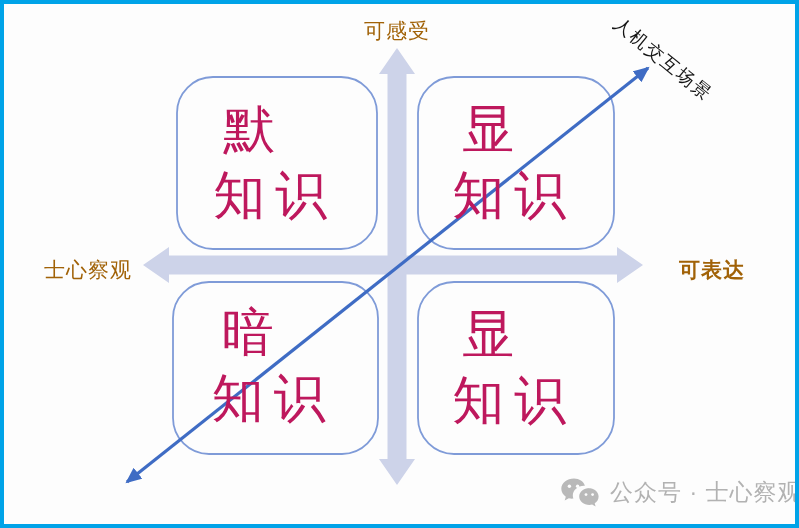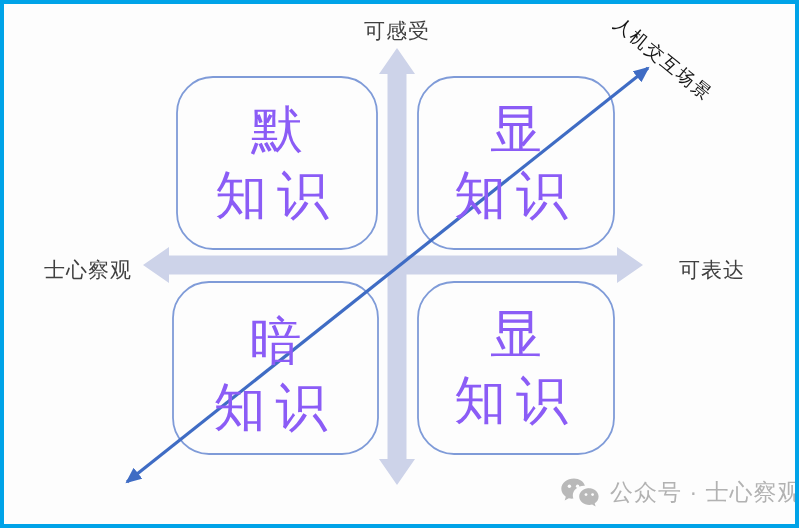--- a/index.html
+++ b/index.html
@@ -16,50 +16,50 @@
     border: 4px solid #00a3e8;
     pointer-events: none;
     z-index: 30;
   }
   .layer-svg { position: absolute; left: 0; top: 0; z-index: 1; }
 
   .axis-label {
     position: absolute;
     z-index: 10;
     font-size: 21px;
-    color: #404040;
+    color: #a16207;
     letter-spacing: 1px;
     white-space: nowrap;
   }
   .axis-top    { left: 397px; top: 17px;  transform: translateX(-50%); }
   .axis-bottom { left: 402px; top: 488px; transform: translateX(-50%); }
   .axis-left   { left: 44px;  top: 256px; }
-  .axis-right  { left: 679px; top: 256px; }
+  .axis-right  { left: 679px; top: 256px; font-weight: bold; }
 
   .quad-label {
     position: absolute;
     z-index: 10;
     display: flex;
     align-items: center;
     justify-content: center;
-    text-align: center;
-    color: #8b5cf6;
+    text-align: left;
+    color: #be185d;
     font-size: 52px;
     line-height: 1.27;
   }
   .quad-label span {
     display: inline-block;
     width: 2.45em;
     letter-spacing: 10px;
     text-indent: 10px;
     word-break: break-all;
   }
   .quad-tl { left: 177px; top: 77px;  width: 200px; height: 172px; }
   .quad-tr { left: 418px; top: 77px;  width: 196px; height: 172px; }
-  .quad-bl { left: 173px; top: 282px; width: 205px; height: 168px; margin-top: 9px; }
+  .quad-bl { left: 173px; top: 282px; width: 205px; height: 168px; }
   .quad-br { left: 418px; top: 282px; width: 196px; height: 172px; }
 
   .diag-label {
     position: absolute;
     z-index: 10;
     left: 624px; top: 12px;
     transform: rotate(39deg);
     transform-origin: 0 0;
     font-size: 18px;
     letter-spacing: 2px;

